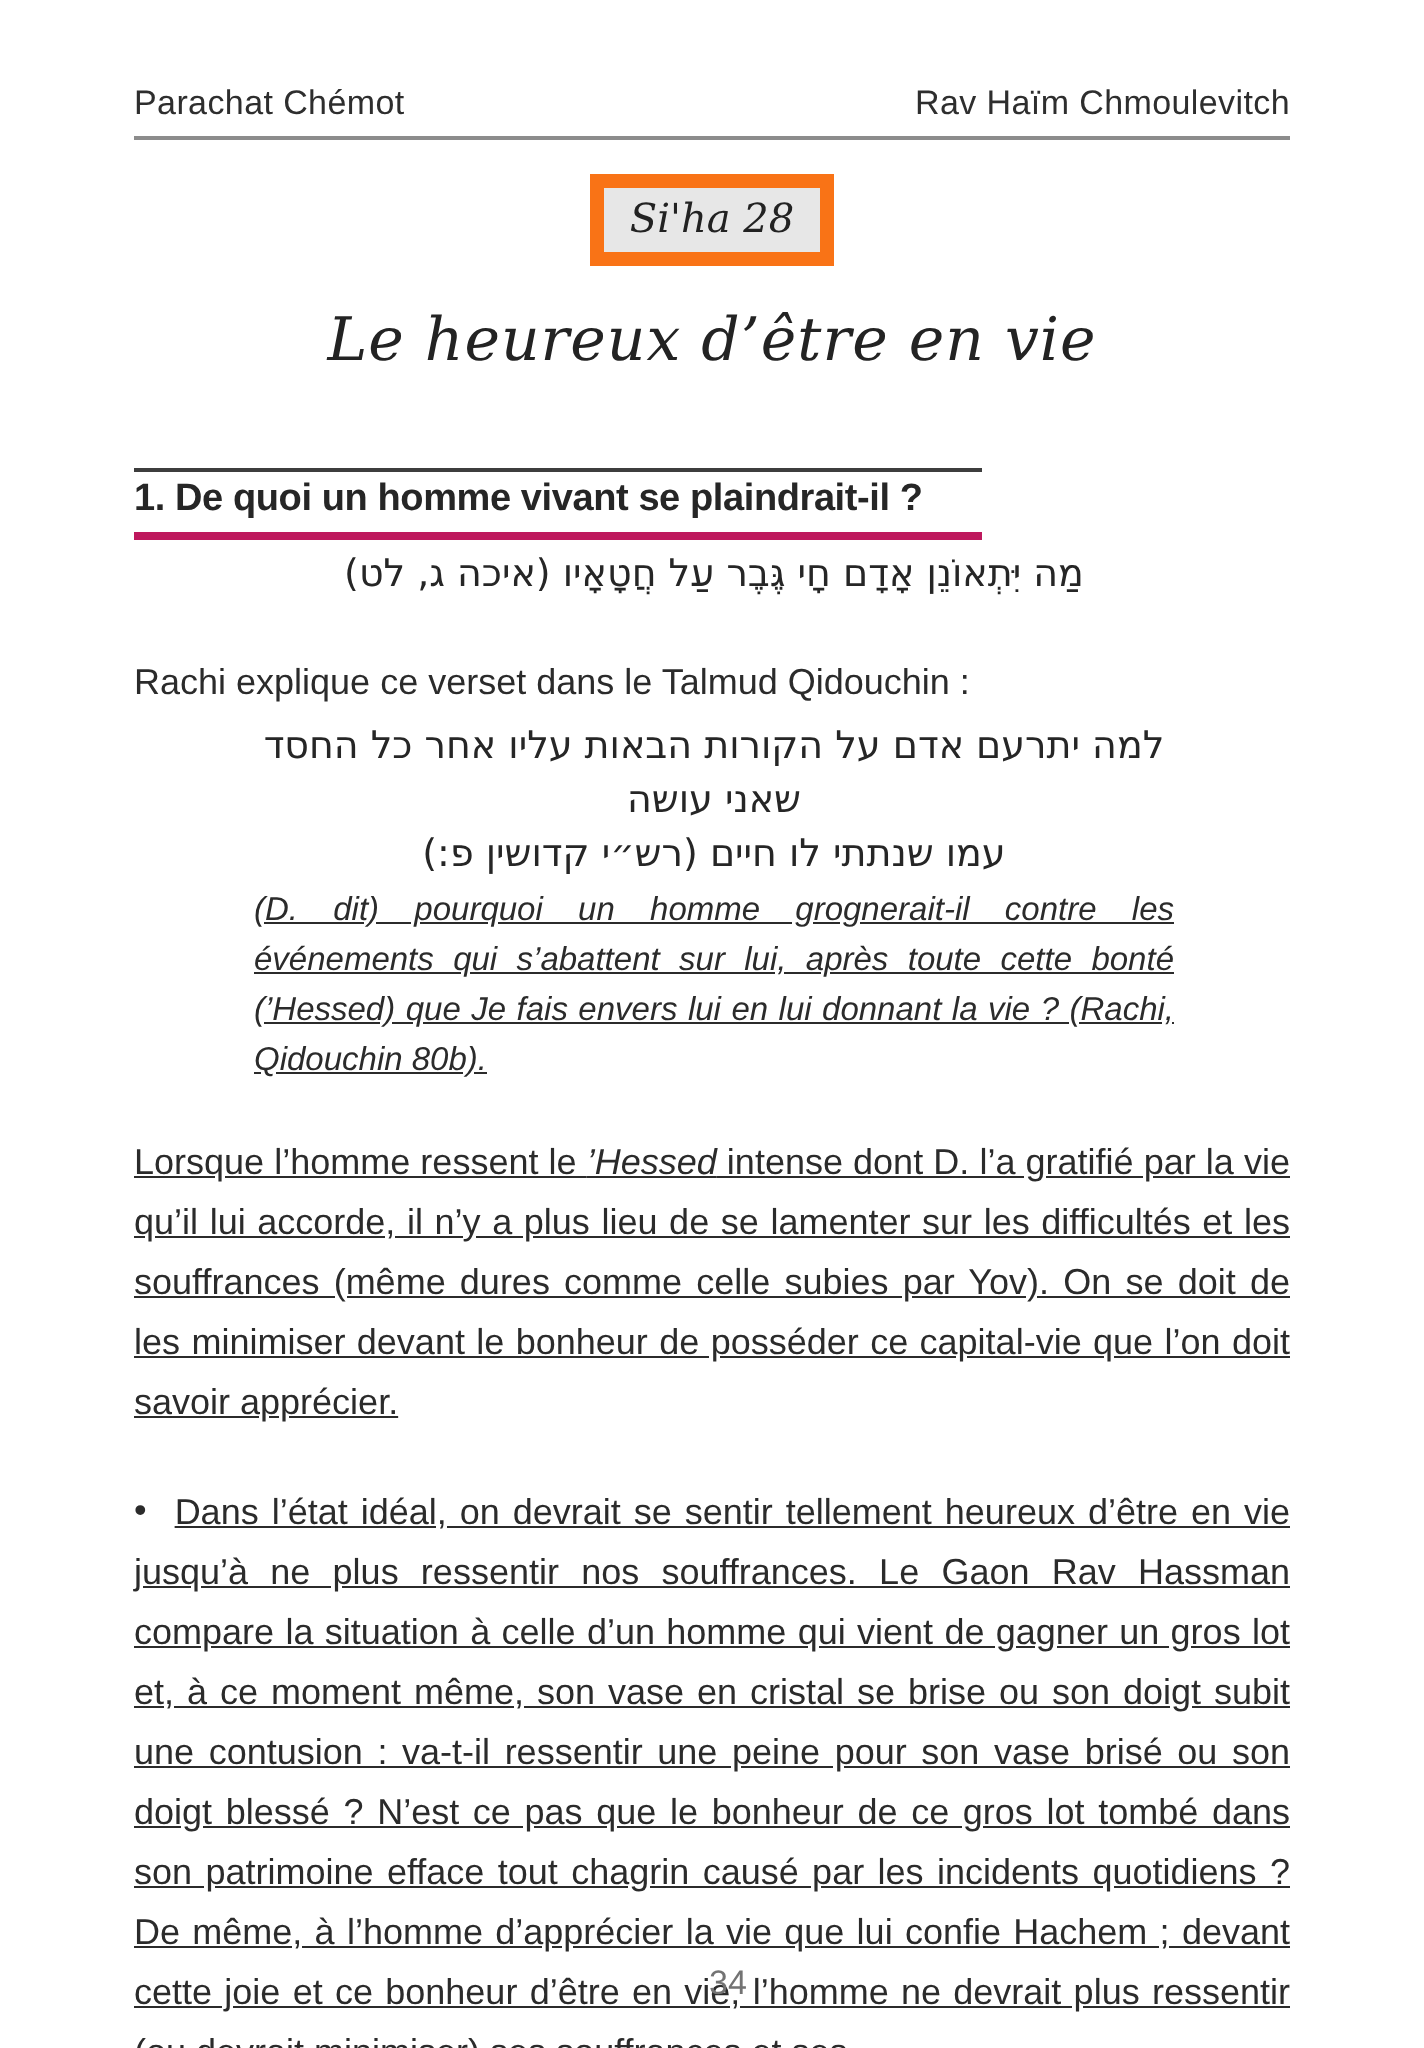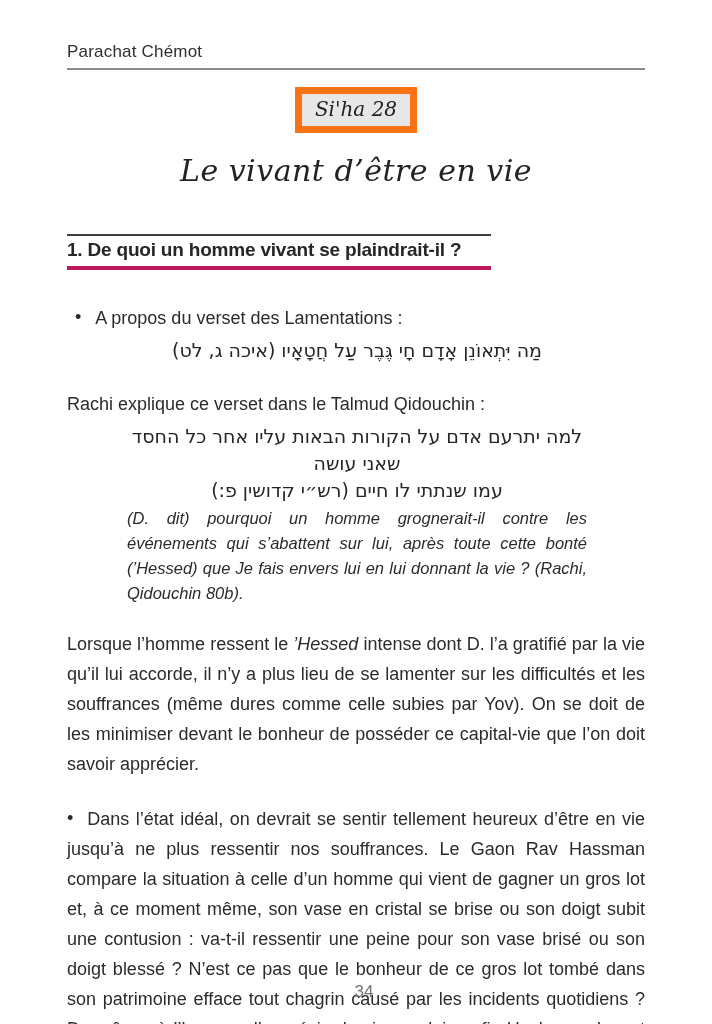--- a/index.html
+++ b/index.html
@@ -58,21 +58,21 @@
     font-weight: bold;
     letter-spacing: -0.2px;
     white-space: nowrap;
     color: #262626;
   }
   p.body {
     font-size: 18px;
     line-height: 30px;
     color: #2b2b2b;
   }
-  .just { text-align: justify; }
+  .just { text-align: justify; text-decoration: underline; }
   .bullet { display: inline-block; margin-right: 14px; transform: translateY(-1px); }
   .bullet-intro { margin-top: 33px; padding-left: 8px; }
   .quote-block {
     margin-left: 60px;
     width: 460px;
   }
   .hebrew {
     direction: rtl;
     unicode-bidi: embed;
     text-align: center;
@@ -102,34 +102,34 @@
     color: #737373;
   }
 </style>
 </head>
 <body>
 
 <div class="page">
 
   <div class="header">
     <span>Parachat Chémot</span>
+    <span>Rav Haïm Chmoulevitch</span>
   </div>
   <div class="header-rule"></div>
 
   <div class="badge-row">
     <span class="siha-badge">Si'ha 28</span>
   </div>
 
-  <h1 class="title">Le vivant d’être en vie</h1>
+  <h1 class="title">Le heureux d’être en vie</h1>
 
   <div class="section-heading">
     <span>1. De quoi un homme vivant se plaindrait-il ?</span>
   </div>
 
-  <p class="body bullet-intro"><span class="bullet">•</span><span>A propos du verset des Lamentations :</span></p>
 
   <div class="quote-block">
     <div class="hebrew">מַה יִּתְאוֹנֵן אָדָם חָי גֶּבֶר עַל חֲטָאָיו (איכה ג, לט)</div>
   </div>
 
   <p class="body rachi-intro">Rachi explique ce verset dans le Talmud Qidouchin :</p>
 
   <div class="quote-block">
     <div class="hebrew">
       <div>למה יתרעם אדם על הקורות הבאות עליו אחר כל החסד שאני עושה</div>

